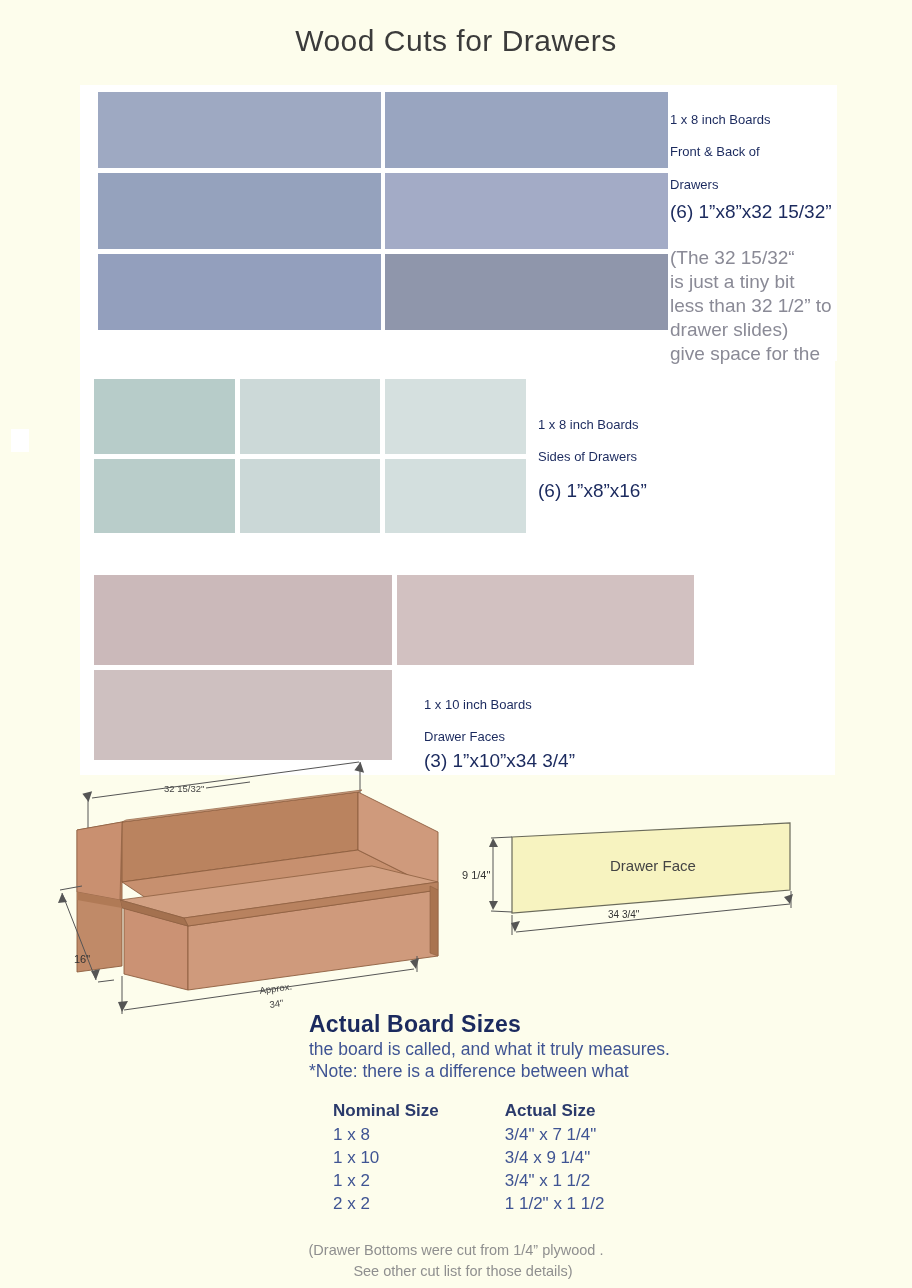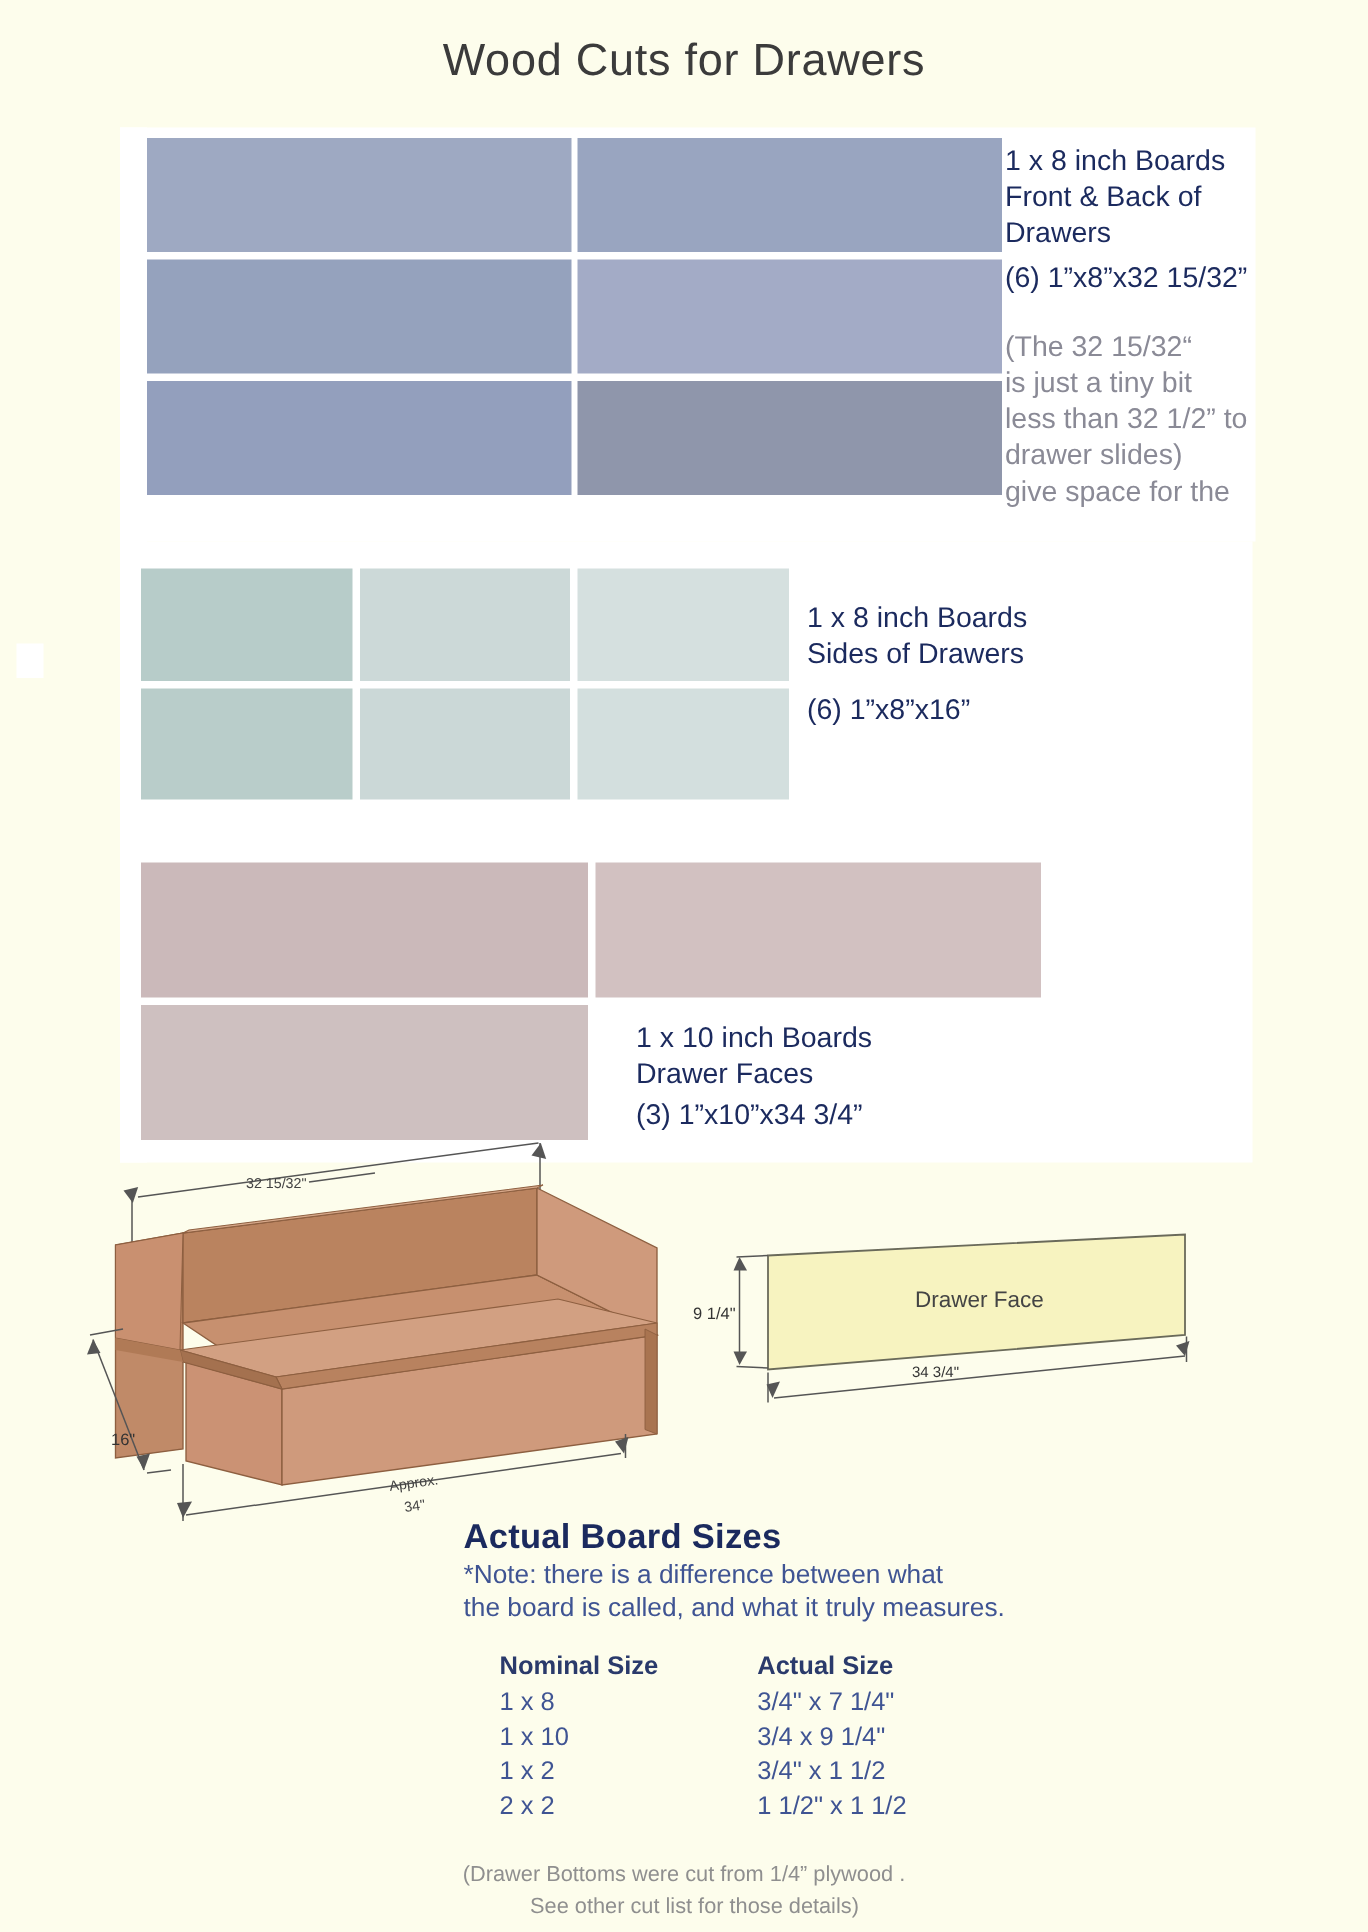--- a/index.html
+++ b/index.html
@@ -33,21 +33,21 @@
 
   
   #group-front-back{left:98px;top:92px;width:570px;height:238px;}
   
   #group-sides{left:94px;top:379px;width:432px;height:154px;}
   
   #group-faces{left:94px;top:575px;width:600px;height:185px;}
 
   
   .txt{position:absolute;color:#1b2a5e;line-height:1.25;}
-  .txt .hdr{font-size:19px;}
+  .txt .hdr{font-size:13px;margin-top:16px;}
   .txt .qty{font-size:19px;color:#1b2a5e;}
   .note{color:#8a8a96;font-size:19px;line-height:1.27;}
 
   #text-front-back{left:670px;top:96px;width:240px;}
   #text-sides{left:538px;top:401px;width:240px;}
   #text-faces{left:424px;top:681px;width:260px;}
 
   
   #drawer-diagram{position:absolute;left:52px;top:760px;width:420px;height:280px;}
   #face-diagram{position:absolute;left:460px;top:805px;width:360px;height:165px;}
@@ -208,22 +208,22 @@
       <line x1="52" y1="110" x2="52" y2="130"></line>
       <line x1="331" y1="86" x2="331" y2="103"></line>
       <polygon points="55,127 51,118 60,116" fill="#555" stroke="none"></polygon>
       <polygon points="330,99 324,92 333,89" fill="#555" stroke="none"></polygon>
     </g>
     <text x="148" y="113" font-size="10" fill="#333" font-family="&quot;Liberation Sans&quot;, sans-serif">34 3/4"</text>
   </svg>
 
   <div id="actual-sizes">
     <div id="actual-title">Actual Board Sizes</div>
+    <div class="note-line">the board is called, and what it truly measures.</div>
     <div class="note-line">*Note:  there is a difference between what</div>
-    <div class="note-line">the board is called, and what it truly measures.</div>
   </div>
 
   <div id="size-table">
     <table>
       <thead>
         <tr>
           <th>Nominal Size</th>
           <th class="col2">Actual Size</th>
         </tr>
       </thead>

